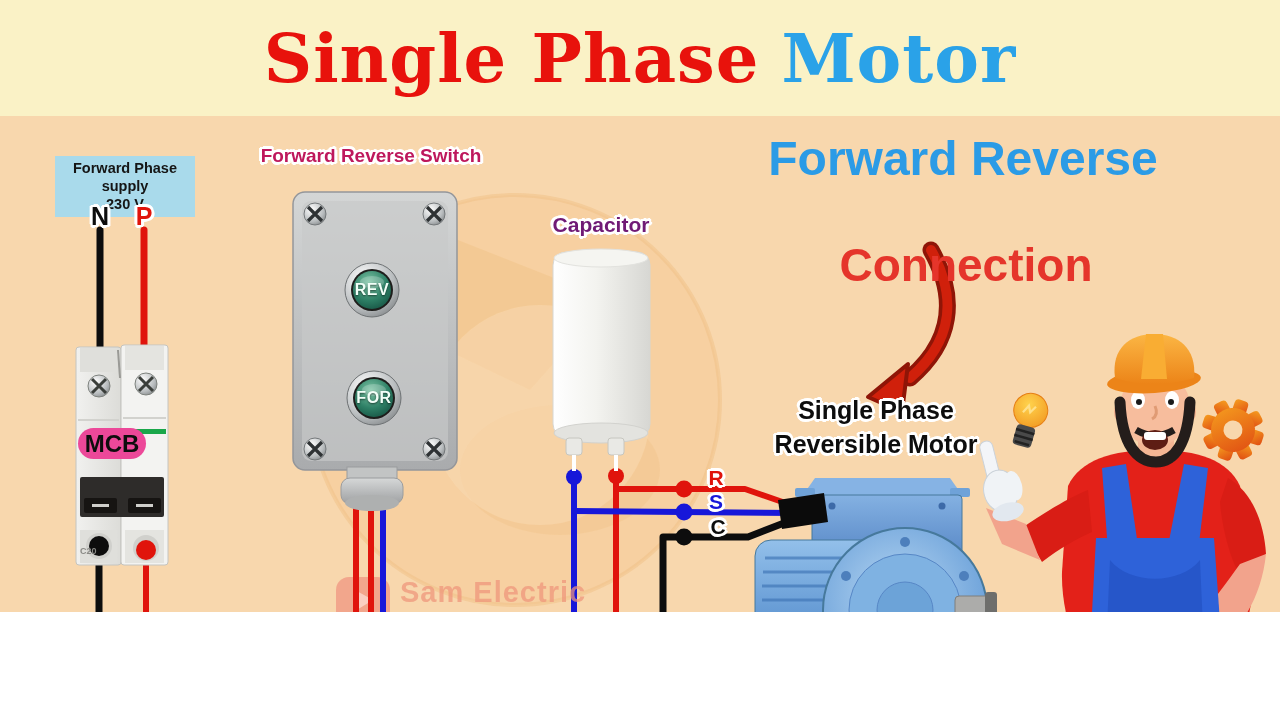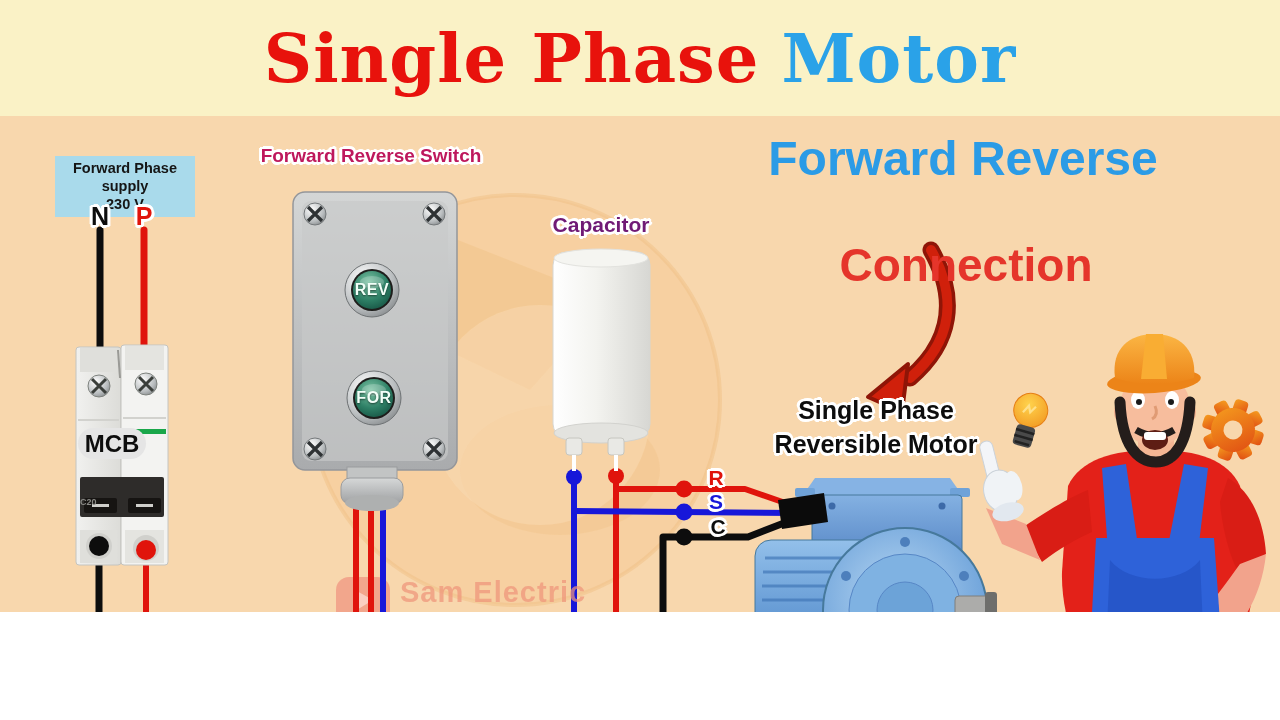--- a/index.html
+++ b/index.html
@@ -14,24 +14,24 @@
   .cx  { transform:translateX(-50%); white-space:nowrap; }
   .cc  { transform:translate(-50%,-50%); white-space:nowrap; }
   .outl { text-shadow: 2px 0 0 #fff,-2px 0 0 #fff,0 2px 0 #fff,0 -2px 0 #fff,
           2px 2px 0 #fff,-2px -2px 0 #fff,2px -2px 0 #fff,-2px 2px 0 #fff,
           3px 1px 0 #fff,-3px -1px 0 #fff,1px -3px 0 #fff,-1px 3px 0 #fff; }
   .supply-box { left:55px; top:156px; width:140px; padding:3px 0 4px 0; background:#A9DAEB;
                 text-align:center; font-size:14.5px; font-weight:bold; color:#151515; line-height:18px; }
   .np { font-size:25px; font-weight:bold; }
   .lbl-n { left:100px; top:202px; color:#0D0D0D; }
   .lbl-p { left:144px; top:202px; color:#E0140C; }
-  .mcb-pill { left:78px; top:428px; width:68px; height:31px; background:#e5e5e5; border-radius:16px;
+  .mcb-pill { left:78px; top:428px; width:68px; height:31px; background:#ec4899; border-radius:16px;
               display:flex; align-items:center; justify-content:center;
               font-size:24px; font-weight:bold; color:#0D0D0D; }
-  .mcb-rating { left:80px; top:497px; font-size:9px; font-weight:bold; color:#8A8A86; }
+  .mcb-rating { left:80px; top:546px; font-size:9px; font-weight:bold; color:#8A8A86; }
   .switch-title { left:371px; top:145px; font-size:19px; font-weight:bold; color:#be185d; }
   .btn-text { font-size:16px; font-weight:bold; color:#F2FFF8; letter-spacing:0.5px;
               text-shadow:0 1px 2px rgba(0,0,0,0.55); }
   .btn-rev { left:372px; top:290px; }
   .btn-for { left:374px; top:398px; }
   .cap-title { left:601px; top:213px; font-size:21px; font-weight:bold; color:#701a75; }
   .sub1 { left:963px; top:131px; font-size:48px; font-weight:bold; color:#2B9BE6; letter-spacing:0px; }
   .sub2 { left:966px; top:206px; font-size:46px; font-weight:bold; color:#E5352B;margin-top:32px; }
   .motor-lbl { font-size:25px; font-weight:bold; color:#0D0D0D; }
   .motor-l1 { left:876px; top:396px; }

